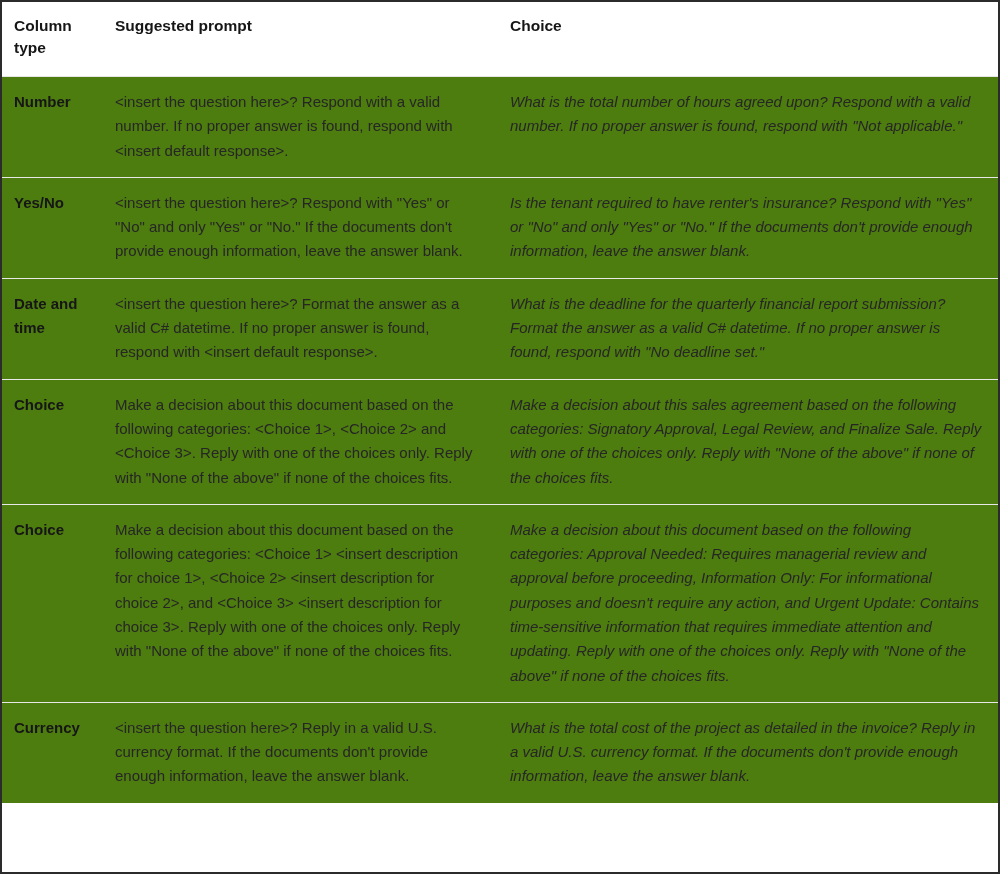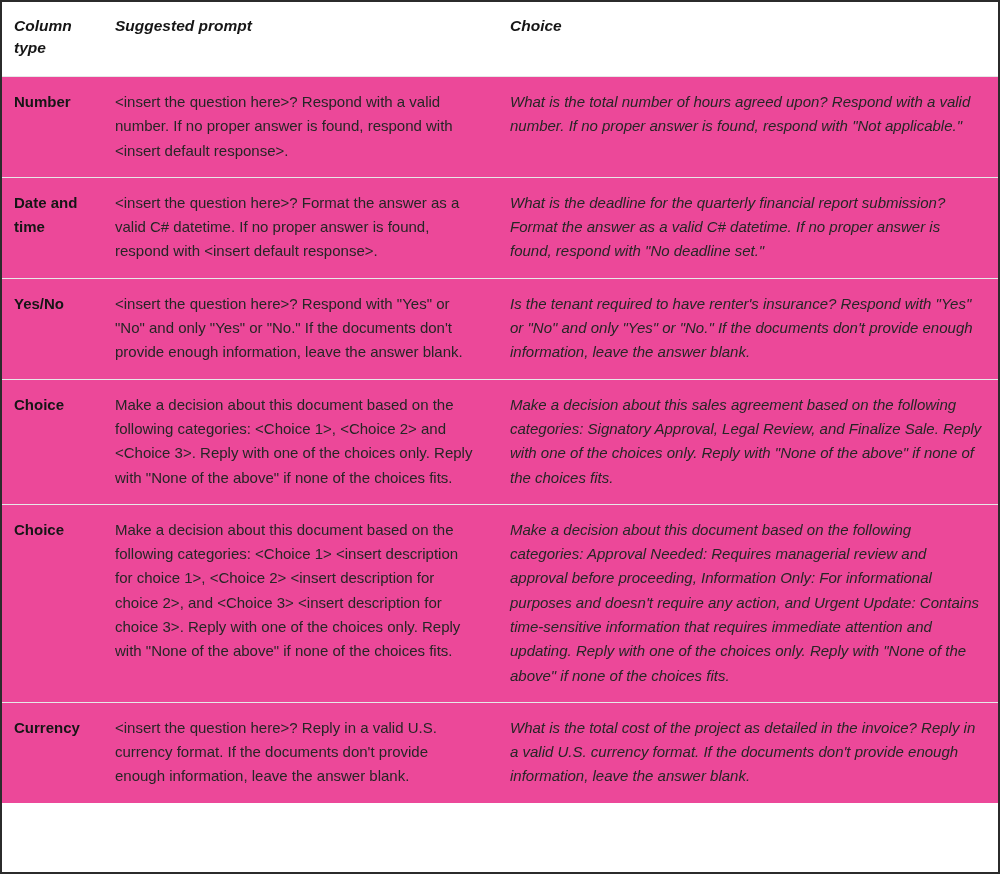--- a/index.html
+++ b/index.html
@@ -34,34 +34,33 @@
   thead th {
     text-align: left;
     vertical-align: top;
     font-weight: bold;
     font-size: 15.5px;
     line-height: 1.45;
     color: #161616;
     padding: 13px 10px 16px 10px;
     border-bottom: 1px solid #e6e6e6;
     background: #ffffff;
-    font-style: italic;
   }
   thead th.th-type { padding-left: 12px; padding-right: 6px; }
   thead th.th-prompt { padding-left: 9px; }
   thead th.th-example { padding-left: 12px; }
 
   tbody td {
     vertical-align: top;
     font-size: 15px;
     line-height: 1.62;
     color: #262626;
     padding: 13px 10px 14px 10px;
     border-bottom: 1px solid #e8e8e8;
-    background: #ec4899;
+    background: #4d7c0f;
   }
   tbody tr:last-child td { border-bottom: none; }
 
   td.col-type {
     font-weight: bold;
     color: #161616;
     padding-left: 12px;
     padding-right: 4px;
     white-space: normal;
   }
@@ -92,28 +91,28 @@
         <th class="th-example">Choice</th>
       </tr>
     </thead>
     <tbody>
       <tr>
         <td class="col-type">Number</td>
         <td class="col-prompt">&lt;insert the question here&gt;? Respond with a valid number. If no proper answer is found, respond with &lt;insert default response&gt;.</td>
         <td class="col-example">What is the total number of hours agreed upon? Respond with a valid number. If no proper answer is found, respond with "Not applicable."</td>
       </tr>
       <tr>
+        <td class="col-type">Yes/No</td>
+        <td class="col-prompt">&lt;insert the question here&gt;? Respond with "Yes" or "No" and only "Yes" or "No." If the documents don't provide enough information, leave the answer blank.</td>
+        <td class="col-example">Is the tenant required to have renter's insurance? Respond with "Yes" or "No" and only "Yes" or "No." If the documents don't provide enough information, leave the answer blank.</td>
+      </tr>
+      <tr>
         <td class="col-type">Date and time</td>
         <td class="col-prompt">&lt;insert the question here&gt;? Format the answer as a valid C# datetime. If no proper answer is found, respond with &lt;insert default response&gt;.</td>
         <td class="col-example">What is the deadline for the quarterly financial report submission? Format the answer as a valid C# datetime. If no proper answer is found, respond with "No deadline set."</td>
-      </tr>
-      <tr>
-        <td class="col-type">Yes/No</td>
-        <td class="col-prompt">&lt;insert the question here&gt;? Respond with "Yes" or "No" and only "Yes" or "No." If the documents don't provide enough information, leave the answer blank.</td>
-        <td class="col-example">Is the tenant required to have renter's insurance? Respond with "Yes" or "No" and only "Yes" or "No." If the documents don't provide enough information, leave the answer blank.</td>
       </tr>
       <tr>
         <td class="col-type">Choice</td>
         <td class="col-prompt">Make a decision about this document based on the following categories: &lt;Choice 1&gt;, &lt;Choice 2&gt; and &lt;Choice 3&gt;. Reply with one of the choices only. Reply with "None of the above" if none of the choices fits.</td>
         <td class="col-example">Make a decision about this sales agreement based on the following categories: Signatory Approval, Legal Review, and Finalize Sale. Reply with one of the choices only. Reply with "None of the above" if none of the choices fits.</td>
       </tr>
       <tr>
         <td class="col-type">Choice</td>
         <td class="col-prompt">Make a decision about this document based on the following categories: &lt;Choice 1&gt; &lt;insert description for choice 1&gt;, &lt;Choice 2&gt; &lt;insert description for choice 2&gt;, and &lt;Choice 3&gt; &lt;insert description for choice 3&gt;. Reply with one of the choices only. Reply with "None of the above" if none of the choices fits.</td>
         <td class="col-example">Make a decision about this document based on the following categories: Approval Needed: Requires managerial review and approval before proceeding, Information Only: For informational purposes and doesn't require any action, and Urgent Update: Contains time-sensitive information that requires immediate attention and updating. Reply with one of the choices only. Reply with "None of the above" if none of the choices fits.</td>

